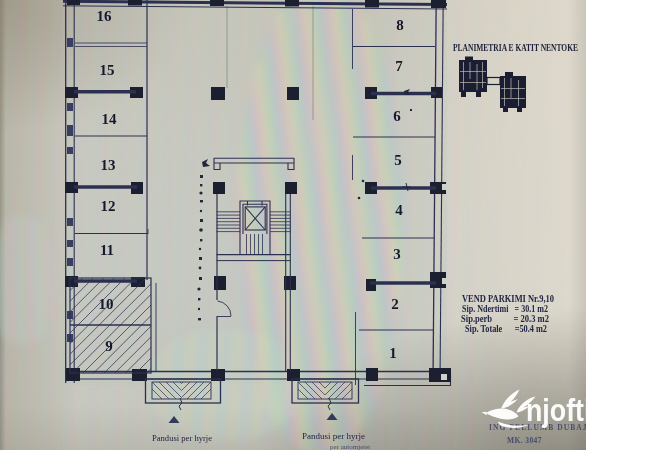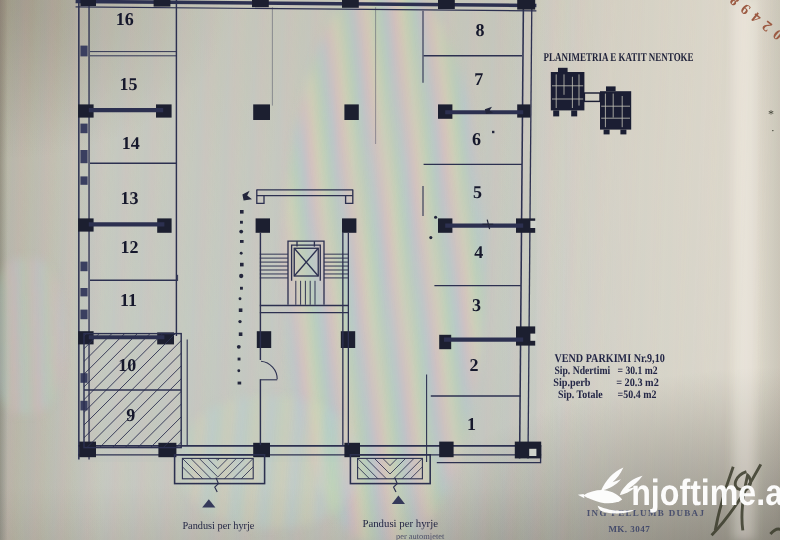--- a/index.html
+++ b/index.html
@@ -1,16 +1,16 @@
 <!DOCTYPE html>
 <html><head>
 <meta charset="utf-8">
 <style>
   html,body{margin:0;padding:0;}
-  #photo{position:relative;width:650px;height:450px;overflow:hidden;
+  #photo{position:relative;width:586px;height:450px;overflow:hidden;
     font-family:"Liberation Serif",serif;
     background:
       radial-gradient(ellipse 280px 190px at 0% 0%, rgba(105,95,78,0.35), rgba(110,100,82,0) 70%),
       radial-gradient(ellipse 480px 280px at 100% 114%, rgba(70,68,60,0.72), rgba(92,88,78,0) 74%),
       linear-gradient(90deg, rgba(80,76,66,0.35) 0%, rgba(80,76,66,0) 1%),
       linear-gradient(270deg, rgba(120,115,105,0.20) 0%, rgba(120,115,105,0) 3%),
       linear-gradient(90deg, rgba(150,140,118,0.38) 0%, rgba(150,140,118,0.15) 9%, rgba(150,140,118,0) 13%),
       linear-gradient(270deg, rgba(226,220,206,0.9) 0%, rgba(222,216,204,0.55) 22%, rgba(222,216,204,0) 36%),
       linear-gradient(0deg, rgba(150,146,136,0.30) 0%, rgba(150,146,136,0) 10%),
       linear-gradient(180deg, #c9c5b8 0%, #cbc9bf 30%, #c9cac2 60%, #c5c5bc 100%);

